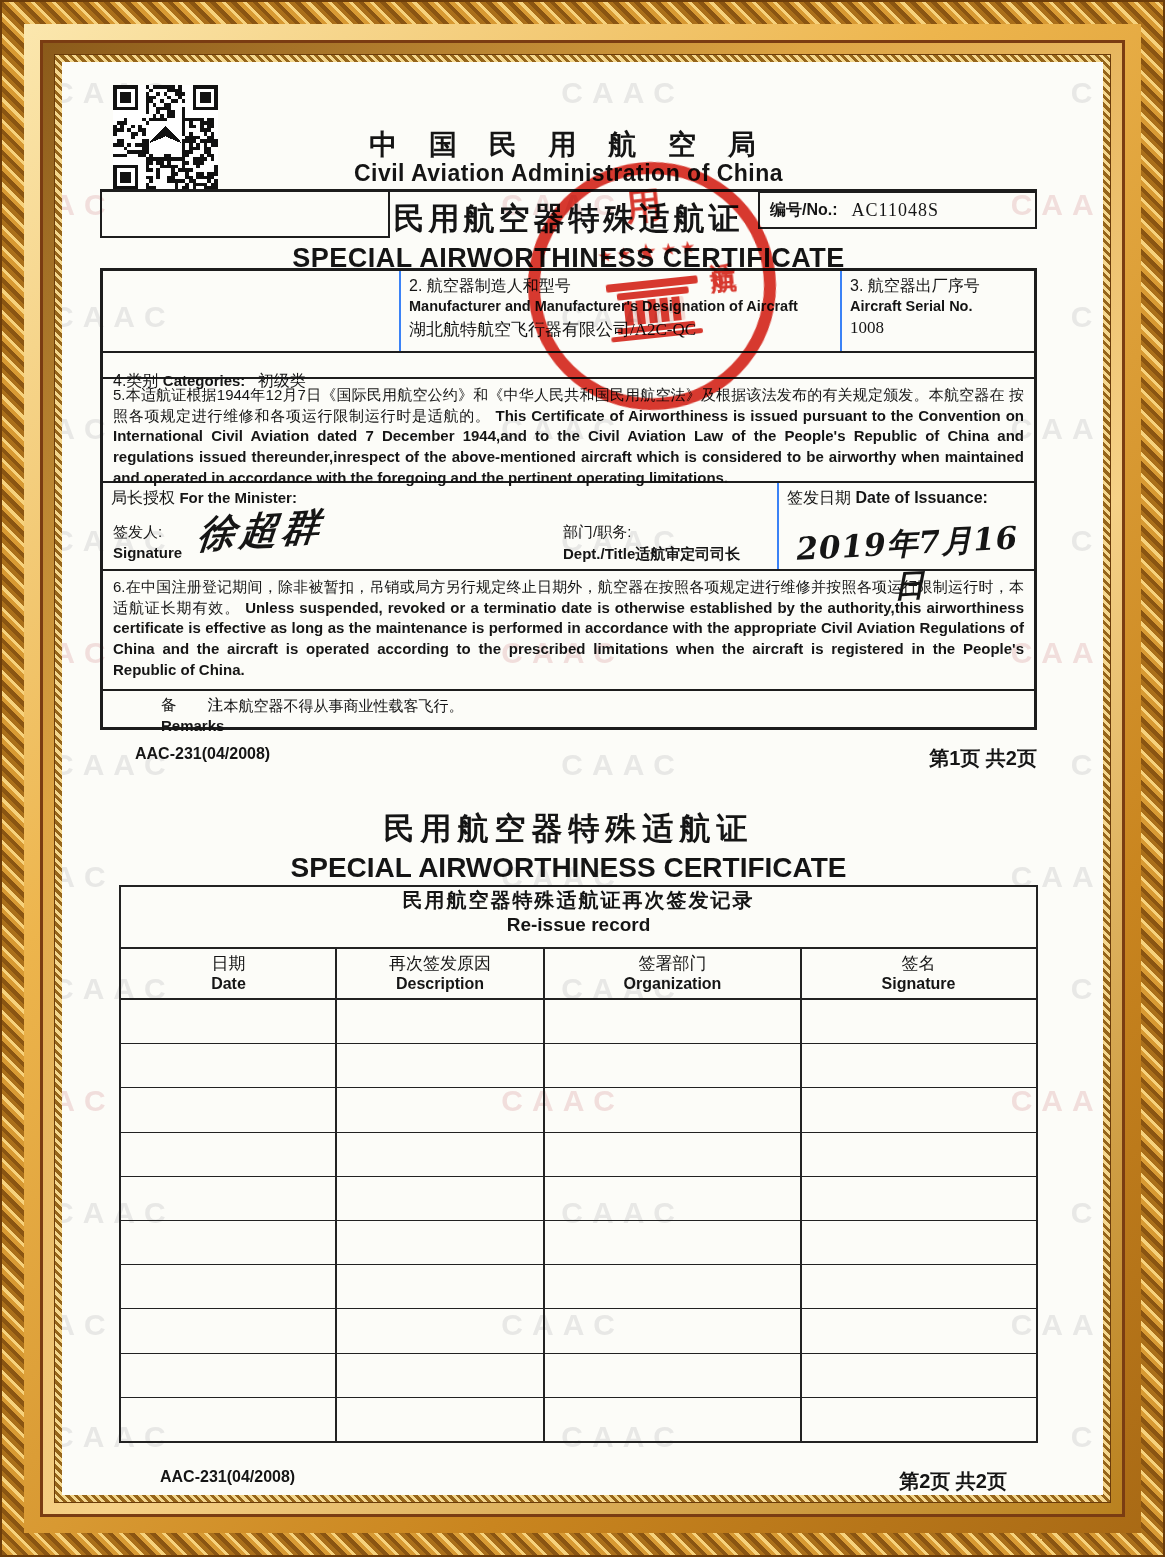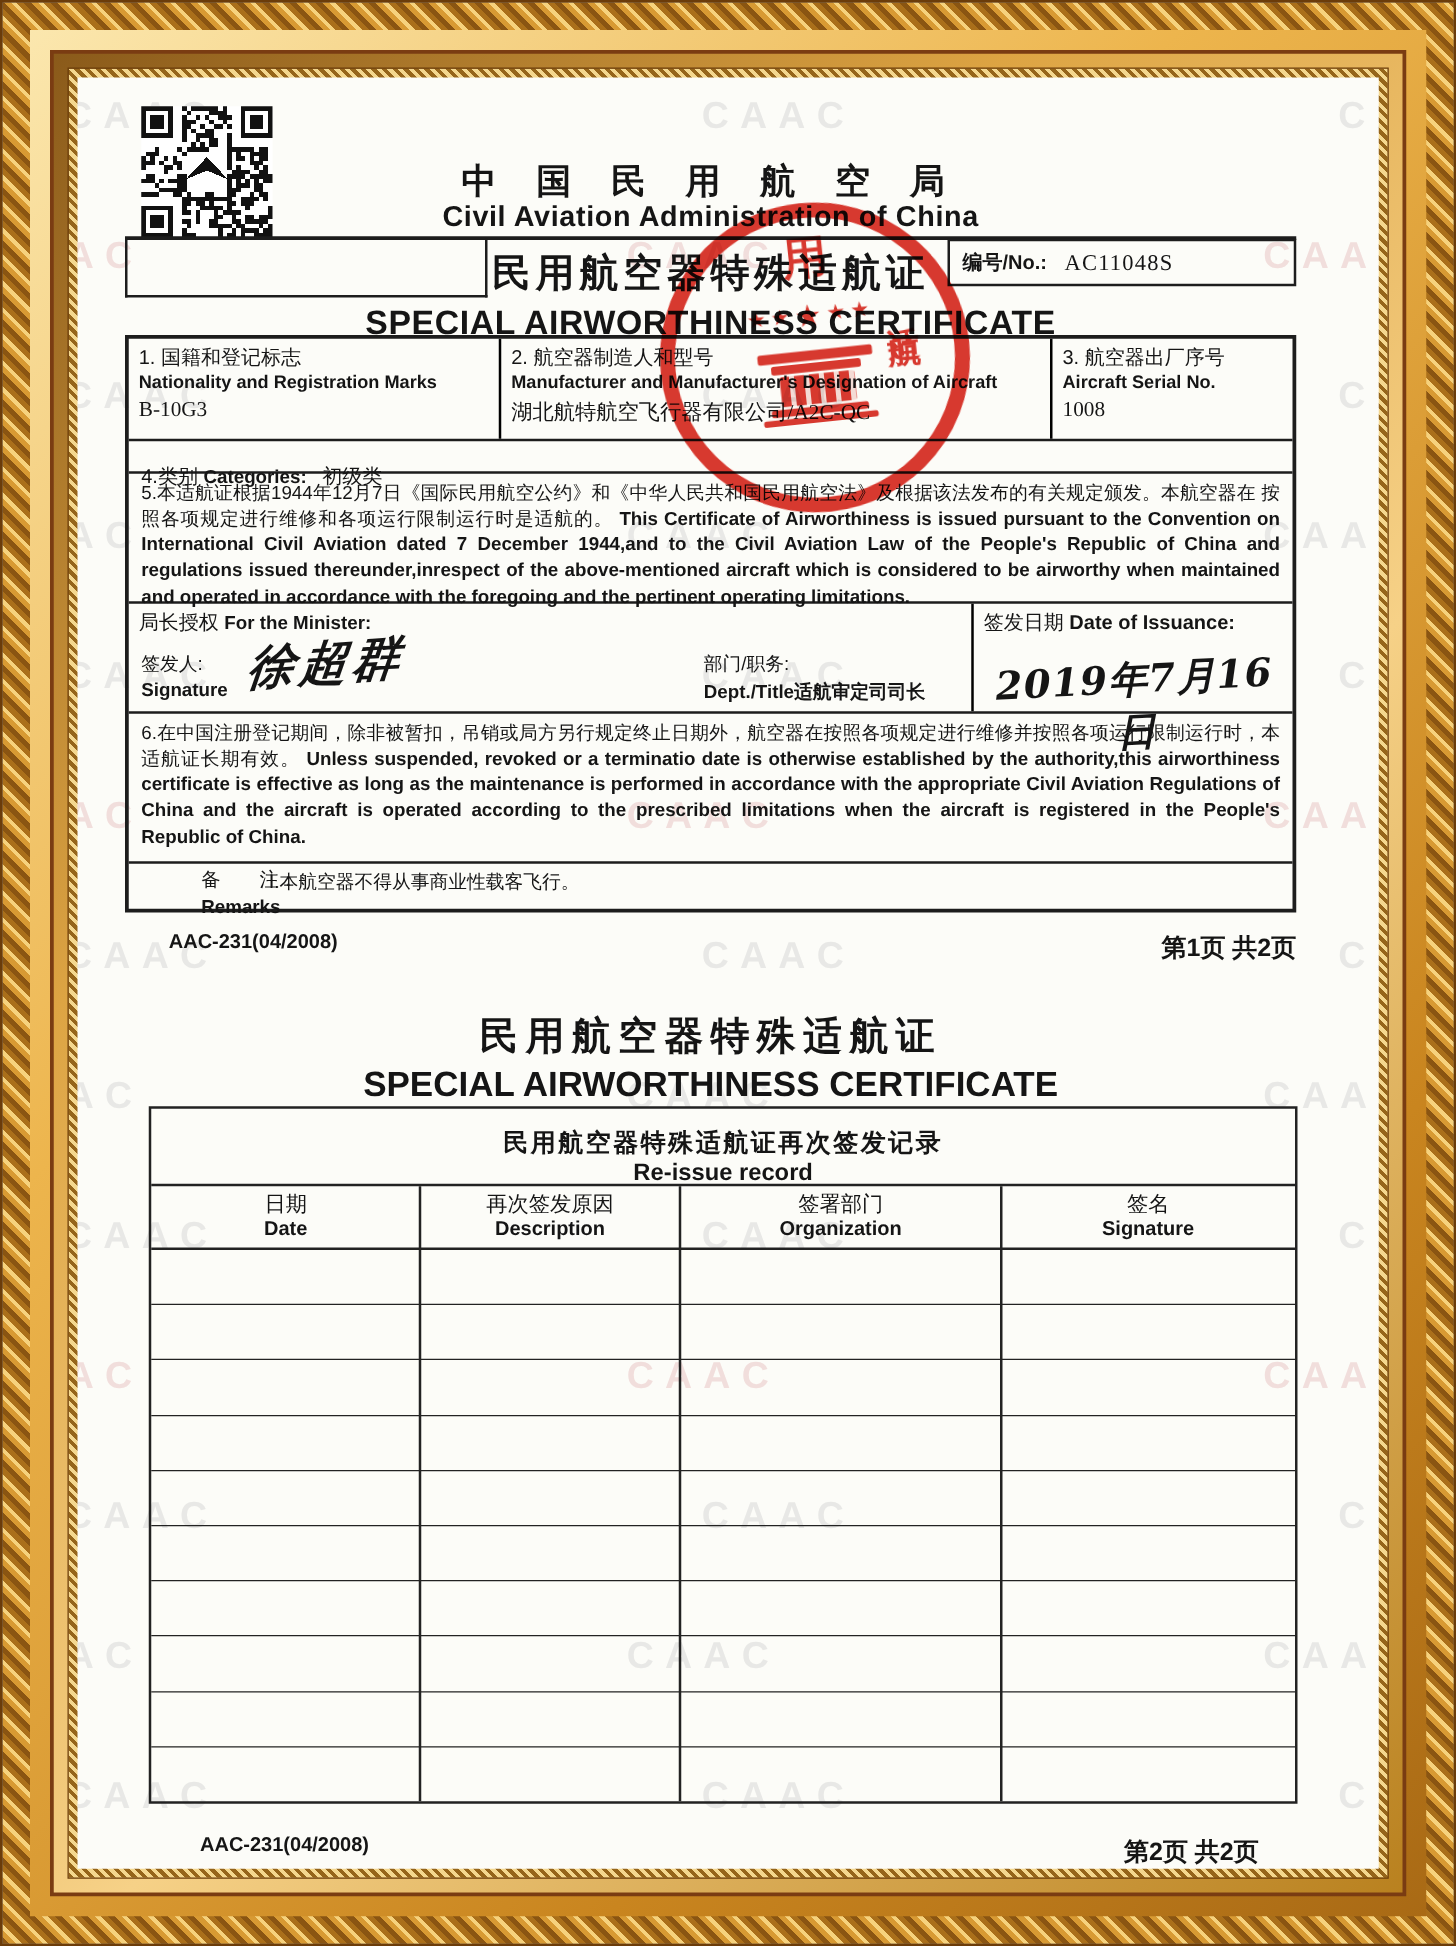--- a/index.html
+++ b/index.html
@@ -49,21 +49,21 @@
   .cert-title-zh { left:38px; top:136px; width:937px; text-align:center;
     font-size:31px; font-weight:600; letter-spacing:4px; }
   .cert-title-en { left:38px; top:181px; width:937px; text-align:center;
     font-size:27px; font-weight:bold; letter-spacing:.5px; }
 
   
   .t-main { left:38px; top:206px; width:937px; height:462px; border:3px solid #1d1d1d; }
   .t-row { position:relative; width:100%; border-bottom:2px solid #1d1d1d; }
   .t-row:last-child { border-bottom:none; }
   .cell { position:absolute; top:0; bottom:0; padding:5px 8px; }
-  .bl { border-left:2px solid #000000; }
+  .bl { border-left:2px solid #3b82f6; }
   .lab-zh { font-size:16px; }
   .lab-en { font-size:14.5px; font-weight:bold; line-height:1.25; }
   .val { font-family:"Liberation Serif", serif; font-size:17px; margin-top:3px; }
   .clause { font-size:15px; line-height:1.38; padding:6px 10px; text-align:justify; }
   .clause .en { font-weight:bold; }
 
   .sig-minister { font-size:16px; }
   .sig-minister b { font-size:15px; }
   .sig-label { position:absolute; left:10px; top:38px; font-size:15px; line-height:1.4; }
   .sig-label b { font-size:15px; }
@@ -84,21 +84,21 @@
   .footer1-page, .footer2-page { font-weight:bold; font-size:20px; }
 
   
   .p2-title-zh { left:38px; top:746px; width:937px; text-align:center;
     font-size:31px; font-weight:600; letter-spacing:6px; }
   .p2-title-en { left:38px; top:790px; width:937px; text-align:center;
     font-size:28px; font-weight:bold; }
   .rr-table { left:57px; top:823px; width:919px; height:558px; border:2.5px solid #222; }
   .rr-titleband { position:absolute; left:0; right:0; top:0; height:62px;
     border-bottom:2px solid #222; text-align:center; }
-  .rr-title-zh { font-size:20px; font-weight:600; margin-top:14px; letter-spacing:2px; }
+  .rr-title-zh { font-size:20px; font-weight:600; margin-top:0; letter-spacing:2px; }
   .rr-title-en { font-size:19px; font-weight:bold; }
   .rr-headband { position:absolute; left:0; right:0; top:62px; height:51px;
     border-bottom:2px solid #222; }
   .rr-hcell { position:absolute; top:0; bottom:0; text-align:center; }
   .rr-hcell .zh { font-size:17px; margin-top:3px; }
   .rr-hcell .en { font-size:16px; font-weight:bold; }
   .rr-vline { position:absolute; top:62px; bottom:0; width:2px; background:#222; }
   .rr-body { position:absolute; left:0; right:0; top:113px; bottom:0; }
   .rr-row { height:44.2px; border-bottom:1.5px solid #222; }
   .rr-row:last-child { border-bottom:none; }
@@ -441,25 +441,20 @@
       <div class="abs no-box">
         <b>编号/No.:</b>
         <span class="no-value">AC11048S</span>
       </div>
       <div class="abs cert-title-zh">民用航空器特殊适航证</div>
       <div class="abs cert-title-en">SPECIAL AIRWORTHINESS CERTIFICATE</div>
 
       <div class="abs t-main">
 
         <div class="t-row" style="height:82px;">
-          <div class="cell" style="left:0; width:296px;">
-            <div class="lab-zh">1. 国籍和登记标志</div>
-            <div class="lab-en">Nationality and Registration Marks</div>
-            <div class="val">B-10G3</div>
-          </div>
           <div class="cell bl" style="left:296px; width:441px;">
             <div class="lab-zh">2. 航空器制造人和型号</div>
             <div class="lab-en">Manufacturer and Manufacturer's Designation of Aircraft</div>
             <div class="val">湖北航特航空飞行器有限公司/A2C-QC</div>
           </div>
           <div class="cell bl" style="left:737px; right:0;">
             <div class="lab-zh">3. 航空器出厂序号</div>
             <div class="lab-en">Aircraft Serial No.</div>
             <div class="val">1008</div>
           </div>

